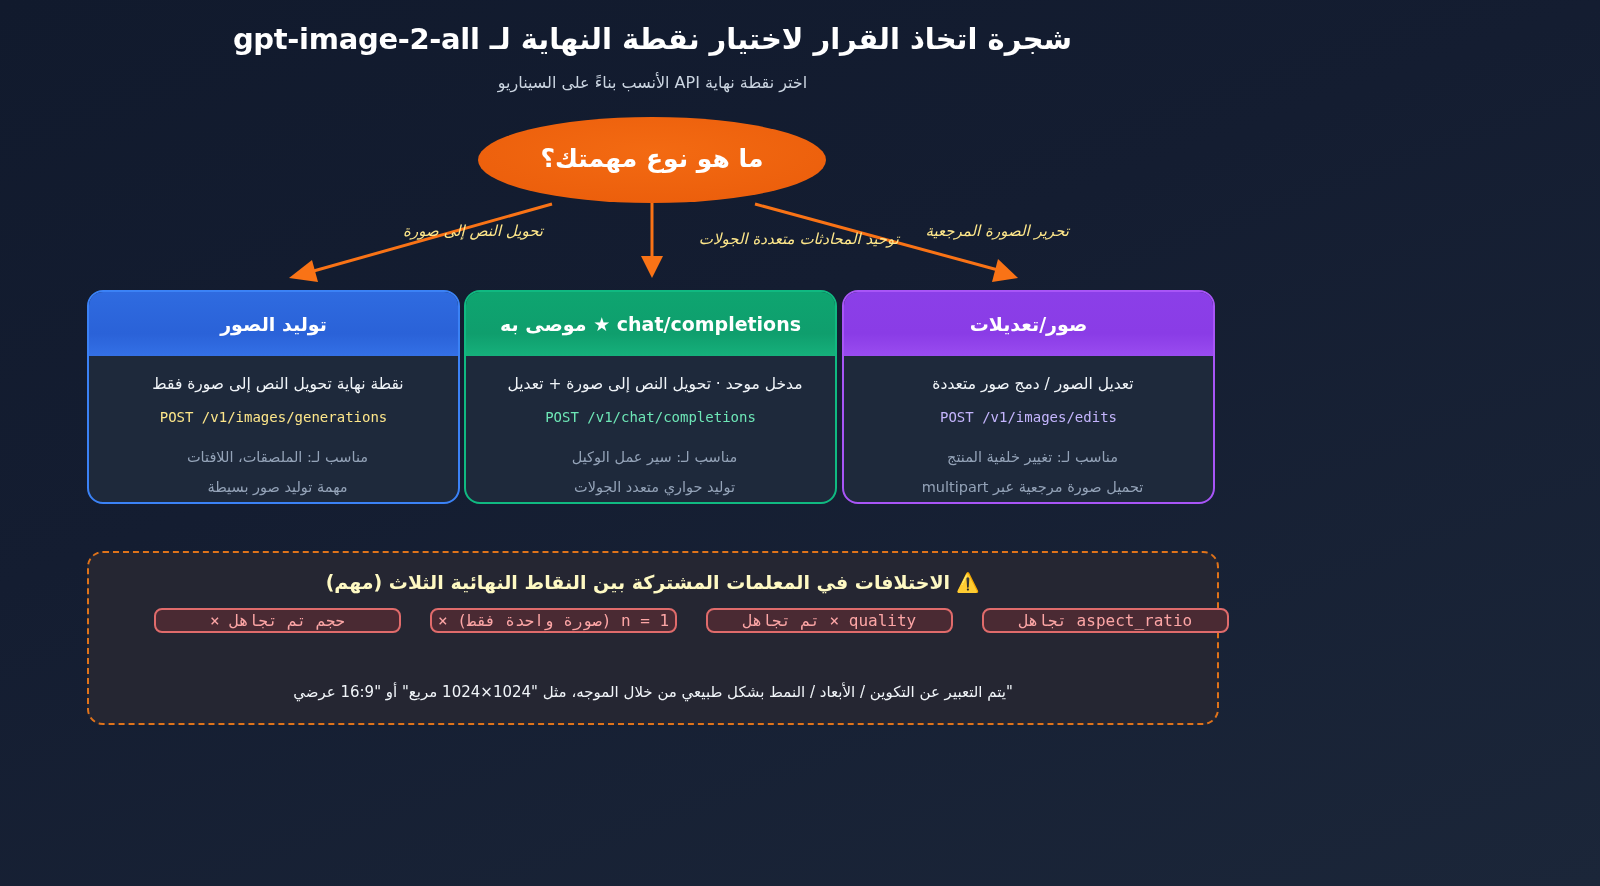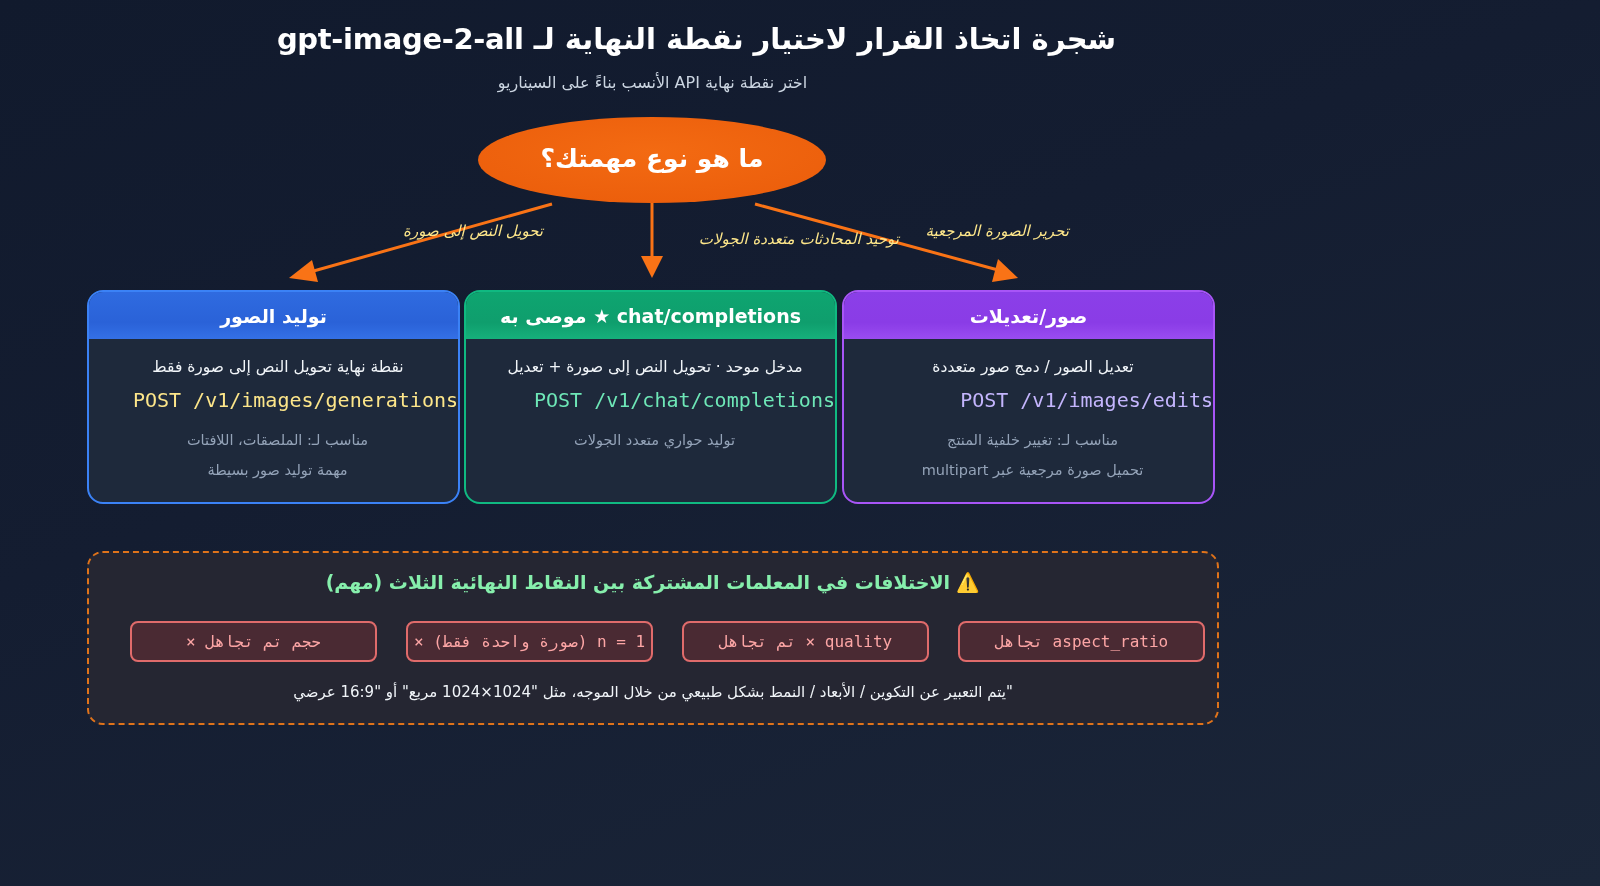--- a/index.html
+++ b/index.html
@@ -7,72 +7,71 @@
     width:1600px; height:886px; overflow:hidden; position:relative;
     background: linear-gradient(160deg, #111a2d 0%, #141d31 40%, #1b2639 100%);
     font-family: "DejaVu Sans", "Liberation Sans", sans-serif;
     color:#fff;
   }
   .abs { position:absolute; }
   .title {
     left:0; width:1305px; top:22px; text-align:center;
     font-size:29px; font-weight:bold; color:#ffffff; direction:rtl;
     letter-spacing:-0.3px;
-    padding-left:44px;
   }
   .subtitle {
     left:0; width:1305px; top:73px; text-align:center;
     font-size:16px; color:#cbd5e1; direction:rtl;
   }
   svg.flow { position:absolute; left:0; top:0; }
   .ellipse-label {
     left:478px; width:348px; top:144px; text-align:center;
     font-size:25px; font-weight:bold; color:#fff; direction:rtl;
   }
   .edge-label {
     font-size:15px; font-style:italic; color:#fde68a; direction:rtl; white-space:nowrap;
   }
   .card {
     position:absolute; top:290px; height:214px; width:373px;
     border-radius:16px; background:#1e293b; box-sizing:border-box;
     border:2px solid; overflow:hidden;
   }
   .card .head {
-    height:47px; display:flex; align-items:center; justify-content:center;
+    height:64px; display:flex; align-items:center; justify-content:center;
     font-size:19px; font-weight:bold; color:#fff; direction:rtl;
   }
   .card .body { text-align:center; direction:rtl; padding-top:14px; }
   .card .desc { font-size:15.5px; color:#f1f5f9; height:34px; line-height:28px;padding-left:9px; }
   .card .endpoint {
     font-family:"DejaVu Sans Mono", "Liberation Mono", monospace;
-    font-size:20px; direction:ltr; height:38px; line-height:26px;text-align:right;
+    font-size:14px; direction:ltr; height:38px; line-height:26px;
   }
   .card .note { font-size:14.5px; color:#94a3b8; line-height:30px;padding-left:8px; }
   .card-blue { left:87px; border-color:#3b82f6; }
   .card-blue .head { background: linear-gradient(180deg,#2f6be0 0%, #2a62d8 65%, #3470e6 100%); }
   .card-green { left:464px; border-color:#10b981; }
   .card-green .head { background: linear-gradient(180deg,#0ea570 0%, #0f9e6d 65%, #16b07b 100%); }
   .card-purple { left:842px; border-color:#a855f7; }
   .card-purple .head { background: linear-gradient(180deg,#8b3fe8 0%, #8a3ce6 65%, #9a4cf0 100%); }
 
   .warn-box {
     position:absolute; left:87px; top:551px; width:1132px; height:174px;
     box-sizing:border-box; border:2px dashed #e0731a; border-radius:16px;
     background:#252632;
   }
   .warn-title {
     position:absolute; left:0; right:0; top:18px; text-align:center; direction:rtl;
-    font-size:19px; font-weight:bold; color:#86efac;
+    font-size:19px; font-weight:bold; color:#fef9c3;
   }
   .chip {
-    position:absolute; top:68px; width:247px; height:41px; box-sizing:border-box;
+    position:absolute; top:55px; width:247px; height:25px; box-sizing:border-box;
     border:2px solid #e06b6b; border-radius:8px; background:#4a2a33;
     display:flex; align-items:center; justify-content:center;
     font-family:"DejaVu Sans Mono", "Liberation Mono", monospace; font-size:16px; color:#fca5a5;
-    white-space:nowrap; overflow:hidden; direction:rtl;
+    white-space:nowrap; overflow:hidden; direction:rtl;margin-left:24px;
   }
   .warn-note {
     position:absolute; left:0; right:0; top:130px; text-align:center; direction:rtl;
     font-size:15px; color:#f1f5f9;
   }
 </style>
 </head>
 <body>
 
 <div class="abs title">شجرة اتخاذ القرار لاختيار نقطة النهاية لـ gpt-image-2-all</div>
@@ -111,20 +110,21 @@
     <div class="note">مناسب لـ: الملصقات، اللافتات</div>
     <div class="note">مهمة توليد صور بسيطة</div>
   </div>
 </div>
 
 <div class="card card-green">
   <div class="head">chat/completions ★ موصى به</div>
   <div class="body">
     <div class="desc">مدخل موحد · تحويل النص إلى صورة + تعديل</div>
     <div class="endpoint" style="color:#6ee7b7;">POST /v1/chat/completions</div>
+    <div class="note">مناسب لـ: سير عمل الوكيل</div>
     <div class="note">توليد حواري متعدد الجولات</div>
   </div>
 </div>
 
 <div class="card card-purple">
   <div class="head">صور/تعديلات</div>
   <div class="body">
     <div class="desc">تعديل الصور / دمج صور متعددة</div>
     <div class="endpoint" style="color:#c4b5fd;">POST /v1/images/edits</div>
     <div class="note">مناسب لـ: تغيير خلفية المنتج</div>

